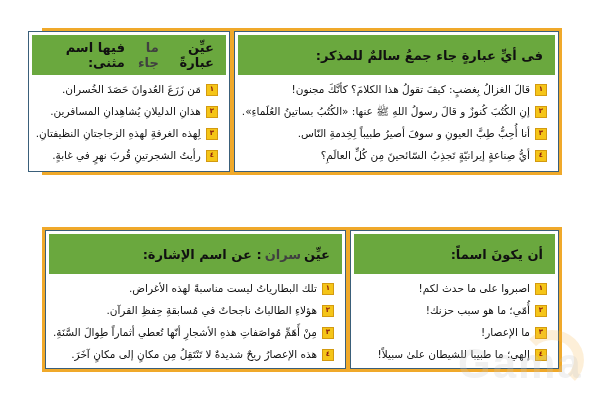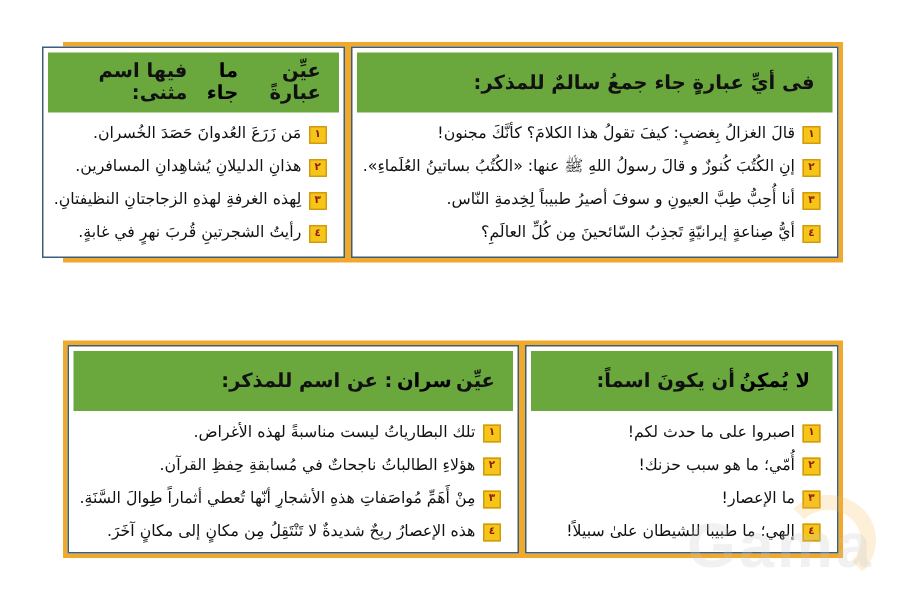--- a/index.html
+++ b/index.html
@@ -40,21 +40,21 @@
       height: 40px;
       display: flex;
       align-items: center;
       padding: 0 12px;
       box-sizing: border-box;
       font-size: 13px;
       font-weight: bold;
       color: #111;
     }
     .card-header .hl {
-      color: #000000;
+      color: #404040;
       margin: 0 3px;
     }
     .items {
       list-style: none;
       margin: 0;
       padding: 5px 8px 0 4px;
       display: flex;
       flex-direction: column;
       gap: 3px;
     }
@@ -152,21 +152,20 @@
           <span class="badge">٤</span>
           <span>رأيتُ الشجرتينِ قُربَ نهرٍ في غابةٍ.</span>
         </li>
     </ul>
   </div>
 </div>
 
 <div class="group bottom">
   <div class="card">
     <div class="card-header">
-      <span class="hl">لا يُمكِنُ</span>
       <span>أن يكونَ اسماً:</span>
     </div>
     <ul class="items">
       <li class="item">
           <span class="badge">١</span>
           <span>اصبروا على ما حدث لكم!</span>
         </li>
       <li class="item">
           <span class="badge">٢</span>
           <span>أُمّي؛ ما هو سبب حزنك!</span>
@@ -178,21 +177,21 @@
       <li class="item">
           <span class="badge">٤</span>
           <span>إلهي؛ ما طبيبا للشيطان علىٰ سبيلاً!</span>
         </li>
     </ul>
   </div>
   <div class="card">
     <div class="card-header">
       <span>عيِّن</span>
       <span class="hl">سران</span>
-      <span>: عن اسم للمذكر:</span>
+      <span>: عن اسم الإشارة:</span>
     </div>
     <ul class="items">
       <li class="item">
           <span class="badge">١</span>
           <span>تلك البطارياتُ ليست مناسبةً لهذه الأغراض.</span>
         </li>
       <li class="item">
           <span class="badge">٢</span>
           <span>هؤلاءِ الطالباتُ ناجحاتٌ في مُسابقةِ حِفظِ القرآن.</span>
         </li>

